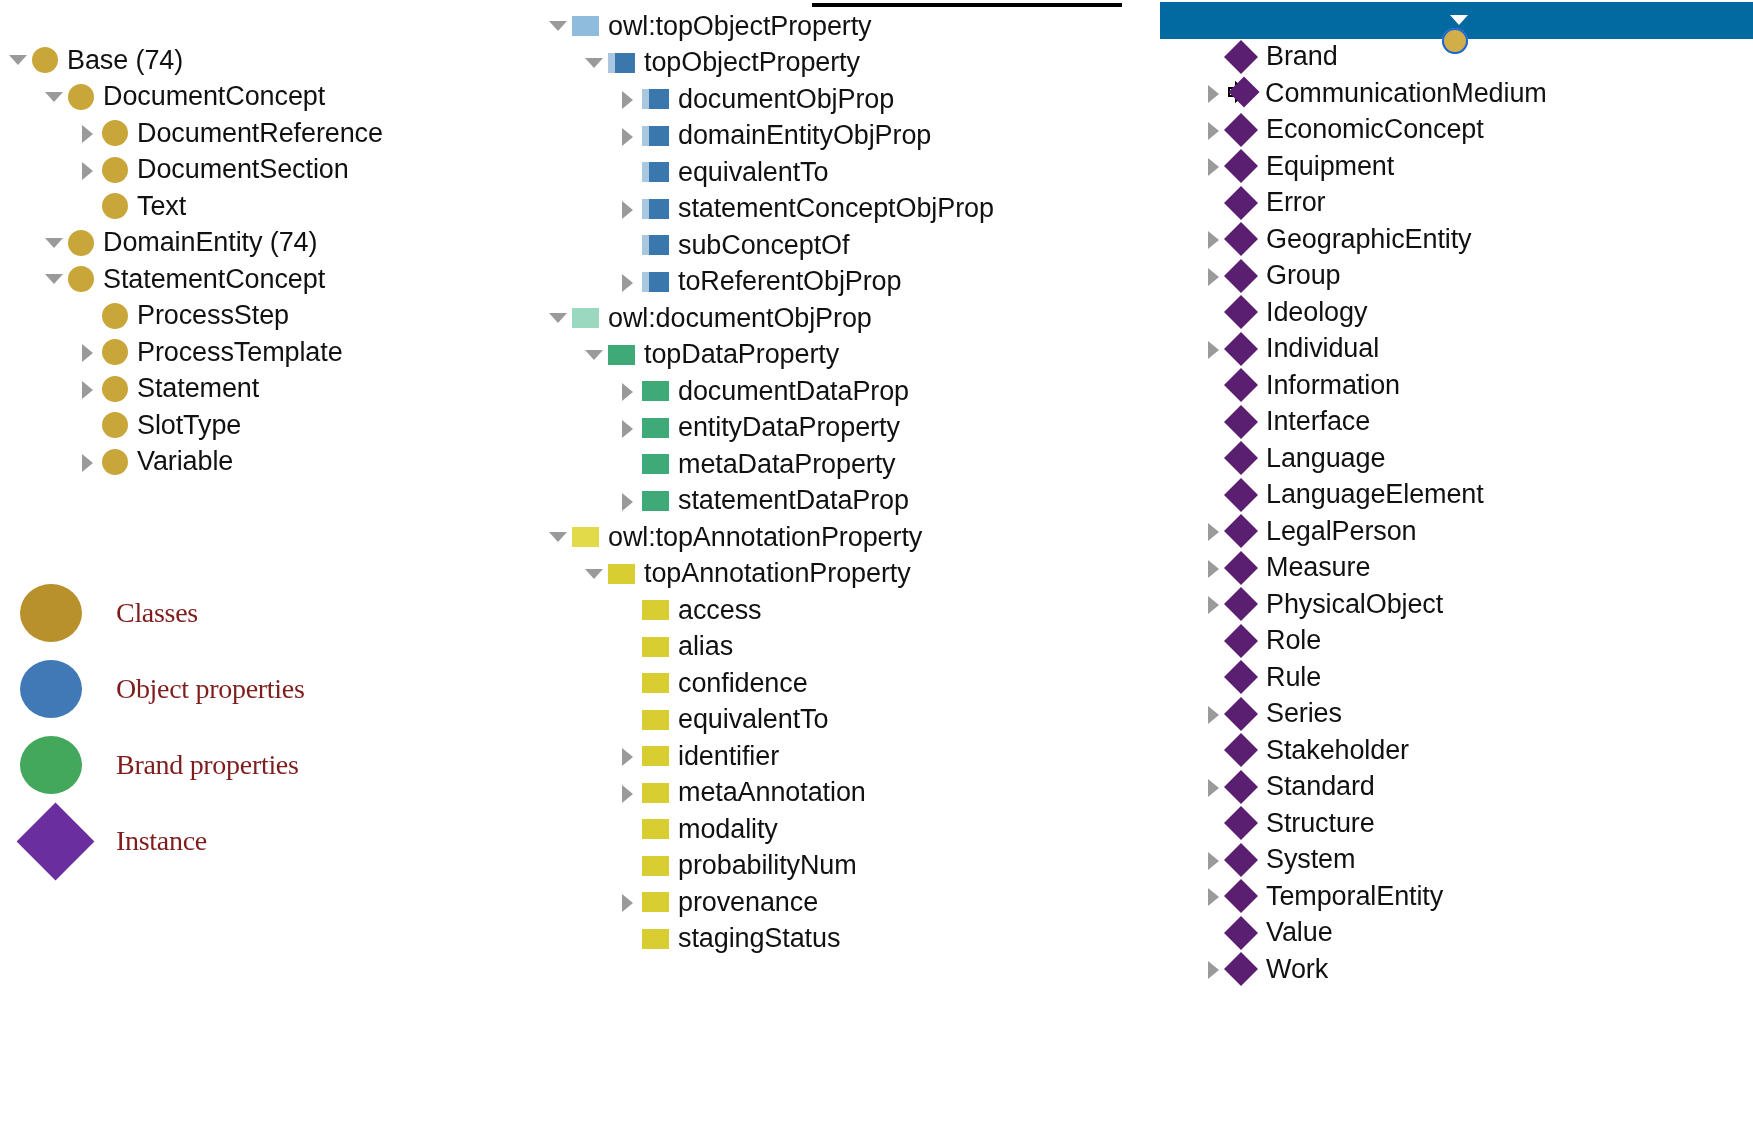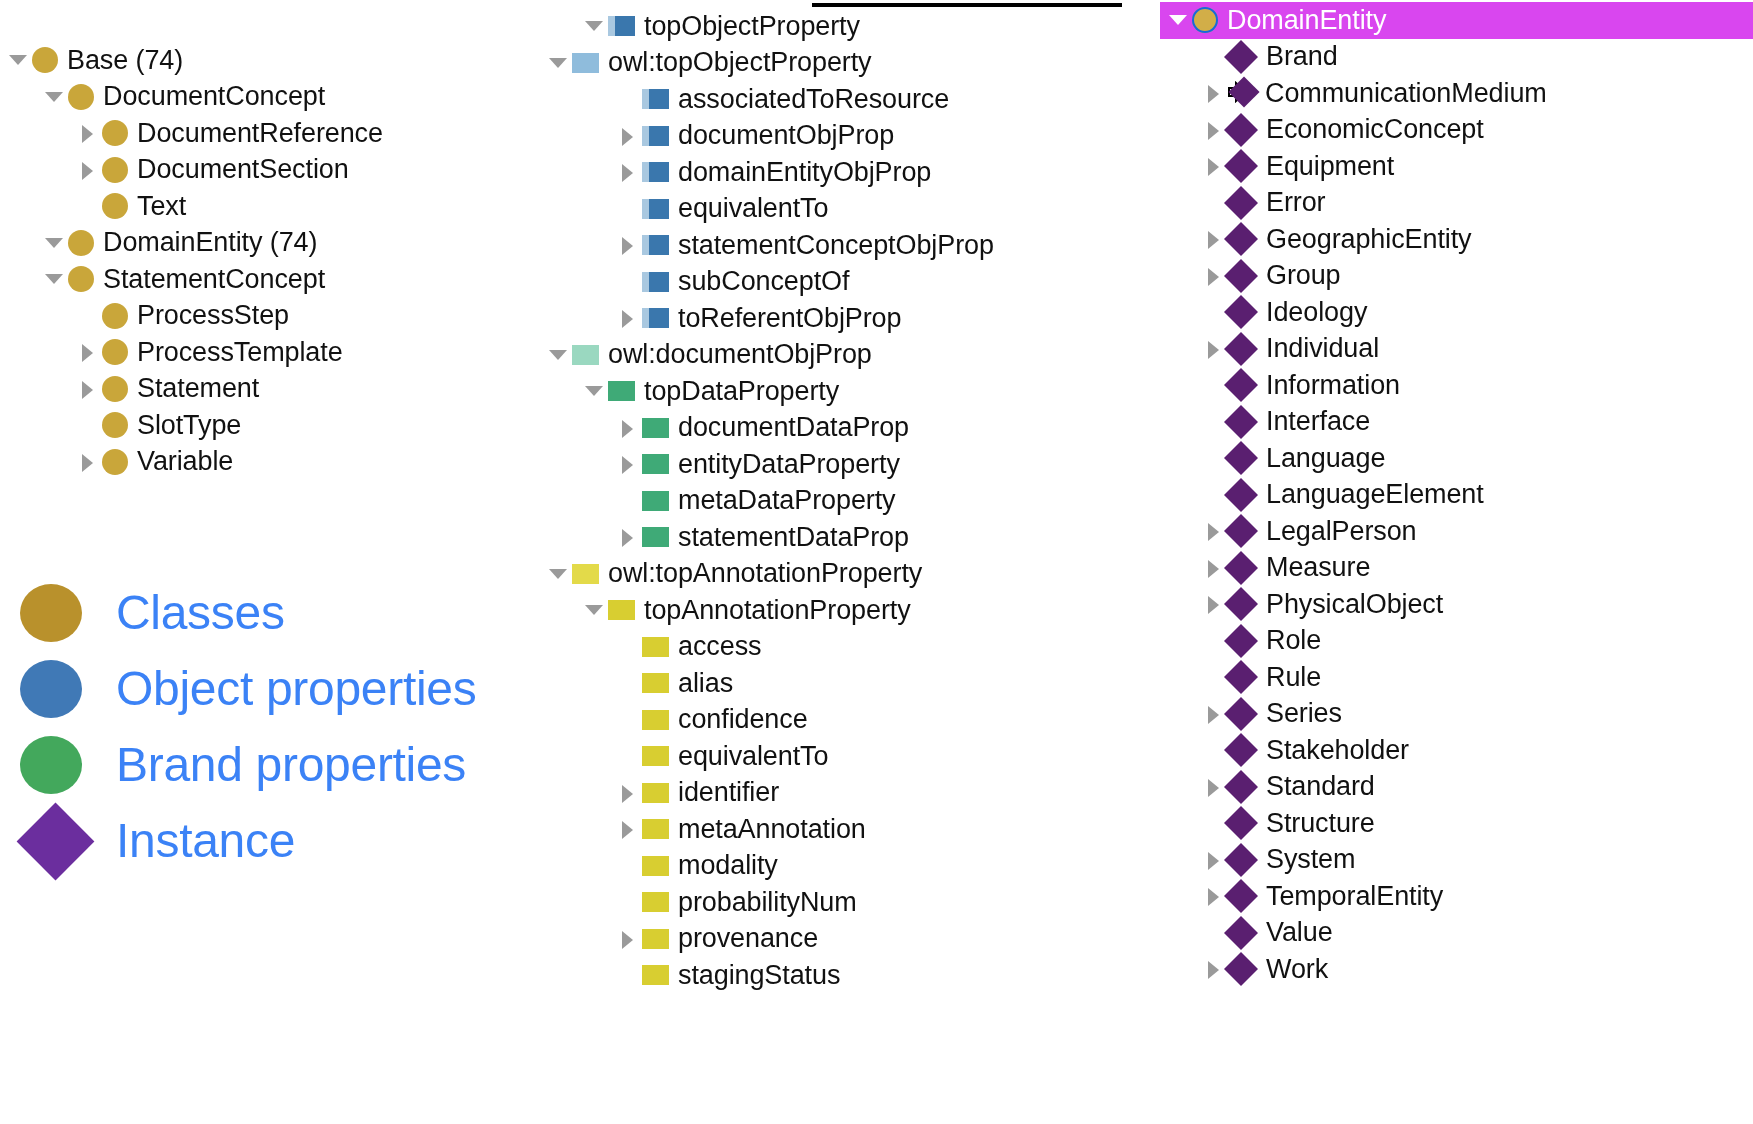--- a/index.html
+++ b/index.html
@@ -21,21 +21,21 @@
     white-space:nowrap;
     position:relative;
   }
   .row .label{
     font-size:27px;
     color:#111111;
     line-height:1;
     letter-spacing:-0.1px;
     font-family:"Liberation Sans","DejaVu Sans",sans-serif;
   }
-  .row.sel{background:#d946ef;}
+  .row.sel{background:#0369a1;flex-direction:column;}
   .row.sel .label{color:#ffffff;}
 
   
   .tw{width:26px;height:36px;flex:0 0 26px;position:relative;}
   .tw.open::before{
     content:"";position:absolute;left:3px;top:13px;
     border-left:9px solid transparent;border-right:9px solid transparent;
     border-top:10px solid #9a9a9a;
   }
   .tw.closed::before{
@@ -78,22 +78,22 @@
   
   #top-rule{position:absolute;left:812px;top:3px;width:310px;height:4px;background:#000000;}
 
   
   #legend{position:absolute;left:20px;top:575px;}
   .lg-row{display:flex;align-items:center;height:76px;}
   .lg-mark{flex:0 0 96px;display:flex;align-items:center;justify-content:flex-start;}
   .lg-circle{width:62px;height:58px;border-radius:50%;}
   .lg-diamond{width:55px;height:55px;transform:rotate(45deg);margin-left:8px;}
   .lg-label{
-    font-size:48px;color:#3b82f6;
-    font-family:Liberation Sans, sans-serif;
+    font-size:28px;color:#7f1d1d;
+    font-family:Liberation Serif, serif;
     letter-spacing:-0.3px;line-height:1;
   }
 </style>
 </head>
 <body>
 
 <div id="top-rule"></div>
 
 <div class="col" id="col-classes">
   <div id="class-rows" style="padding-top:42px;">
@@ -155,34 +155,29 @@
       <div class="row i2">
         <div class="tw closed"></div>
         <div class="ic ic-class"></div>
         <span class="label">Variable</span>
       </div>
     </div>
 </div>
 
 <div class="col" id="col-props">
   <div id="prop-rows" style="padding-top:8px;">
-      <div class="row i1">
-        <div class="tw open"></div>
-        <div class="ic ic-objprop"></div>
-        <span class="label">topObjectProperty</span>
-      </div>
       <div class="row i0">
         <div class="tw open"></div>
         <div class="ic ic-objprop-top"></div>
         <span class="label">owl:topObjectProperty</span>
       </div>
-      <div class="row i2">
-        <div class="tw none"></div>
-        <div class="ic ic-objprop"></div>
-        <span class="label">associatedToResource</span>
+      <div class="row i1">
+        <div class="tw open"></div>
+        <div class="ic ic-objprop"></div>
+        <span class="label">topObjectProperty</span>
       </div>
       <div class="row i2">
         <div class="tw closed"></div>
         <div class="ic ic-objprop"></div>
         <span class="label">documentObjProp</span>
       </div>
       <div class="row i2">
         <div class="tw closed"></div>
         <div class="ic ic-objprop"></div>
         <span class="label">domainEntityObjProp</span>

